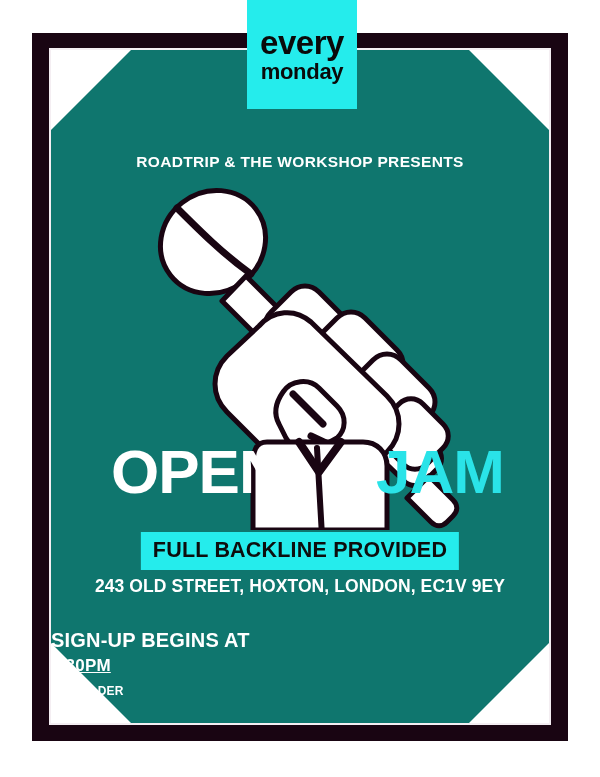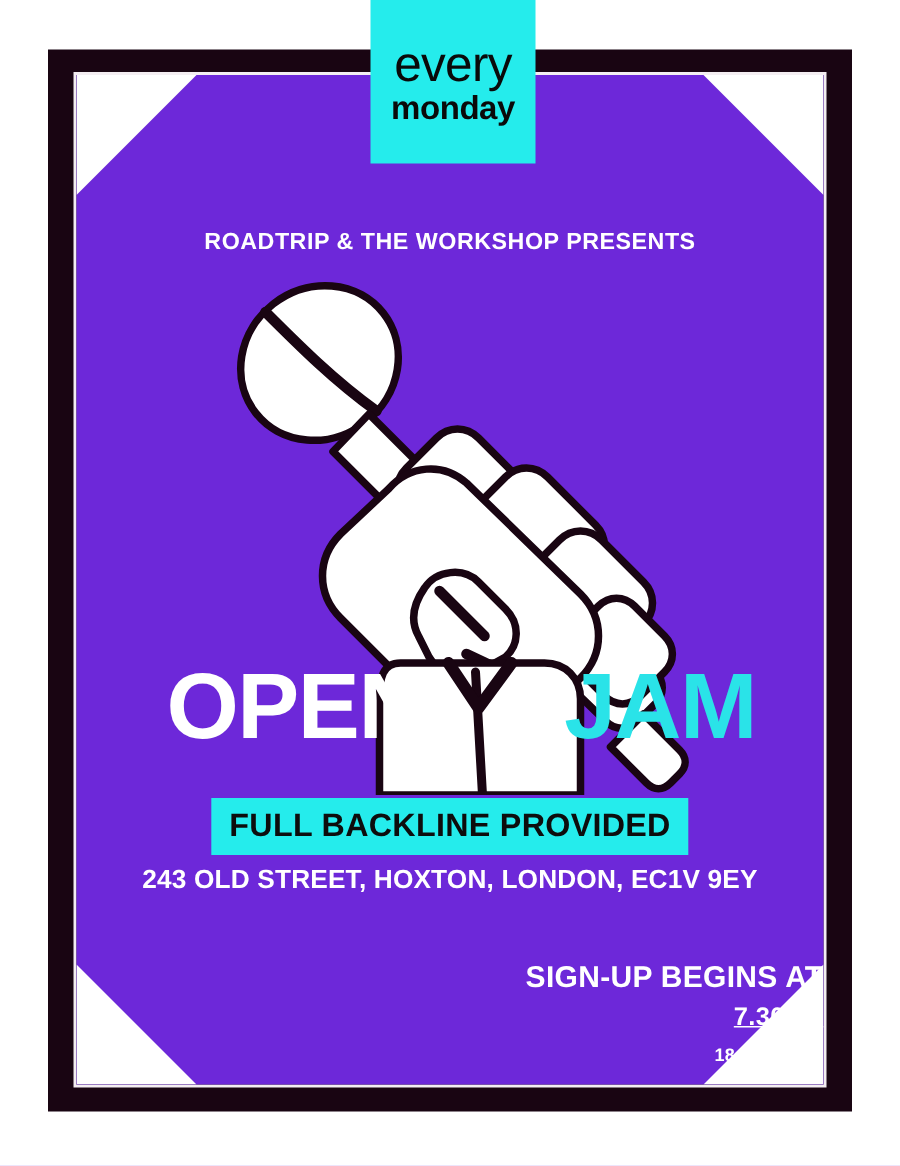--- a/index.html
+++ b/index.html
@@ -42,21 +42,21 @@
     box-sizing: border-box;
     pointer-events: none;
   }
 
   #poster-canvas {
     position: absolute;
     left: 19px;
     top: 17px;
     right: 19px;
     bottom: 18px;
-    background: #6d28d9;
+    background: #0f766e;
     overflow: hidden;
   }
 
   
   .corner-tri {
     position: absolute;
     width: 0;
     height: 0;
   }
   .corner-tl {
@@ -91,21 +91,21 @@
     z-index: 40;
     display: flex;
     flex-direction: column;
     align-items: center;
     justify-content: center;
     gap: 2px;
   }
   #every-monday-tab .tab-line-1 {
     color: #0a0a0a;
     font-size: 33px;
-    font-weight: normal;
+    font-weight: bold;
     letter-spacing: -0.5px;
     line-height: 1;
   }
   #every-monday-tab .tab-line-2 {
     color: #0a0a0a;
     font-size: 22px;
     font-weight: bold;
     letter-spacing: -0.3px;
     line-height: 1;
     text-align: center;
@@ -196,25 +196,24 @@
     letter-spacing: 0.1px;
     z-index: 20;
   }
 
   
   #signup-block {
     position: absolute;
     left: 0;
     right: 0;
     top: 578px;
-    text-align: right;
+    text-align: left;
     color: #ffffff;
     font-weight: bold;
     z-index: 20;
-    margin-top: 12px;
   }
   #signup-block .signup-l1 { font-size: 20px; line-height: 25px; letter-spacing: 0.2px; }
   #signup-block .signup-l2 { font-size: 17px; line-height: 25px; letter-spacing: 0.2px; text-decoration: underline; }
   #signup-block .signup-l3 { font-size: 12px; line-height: 26px; letter-spacing: 0.2px; }
 </style>
 </head>
 <body>
 
 <div id="poster-root">
 

